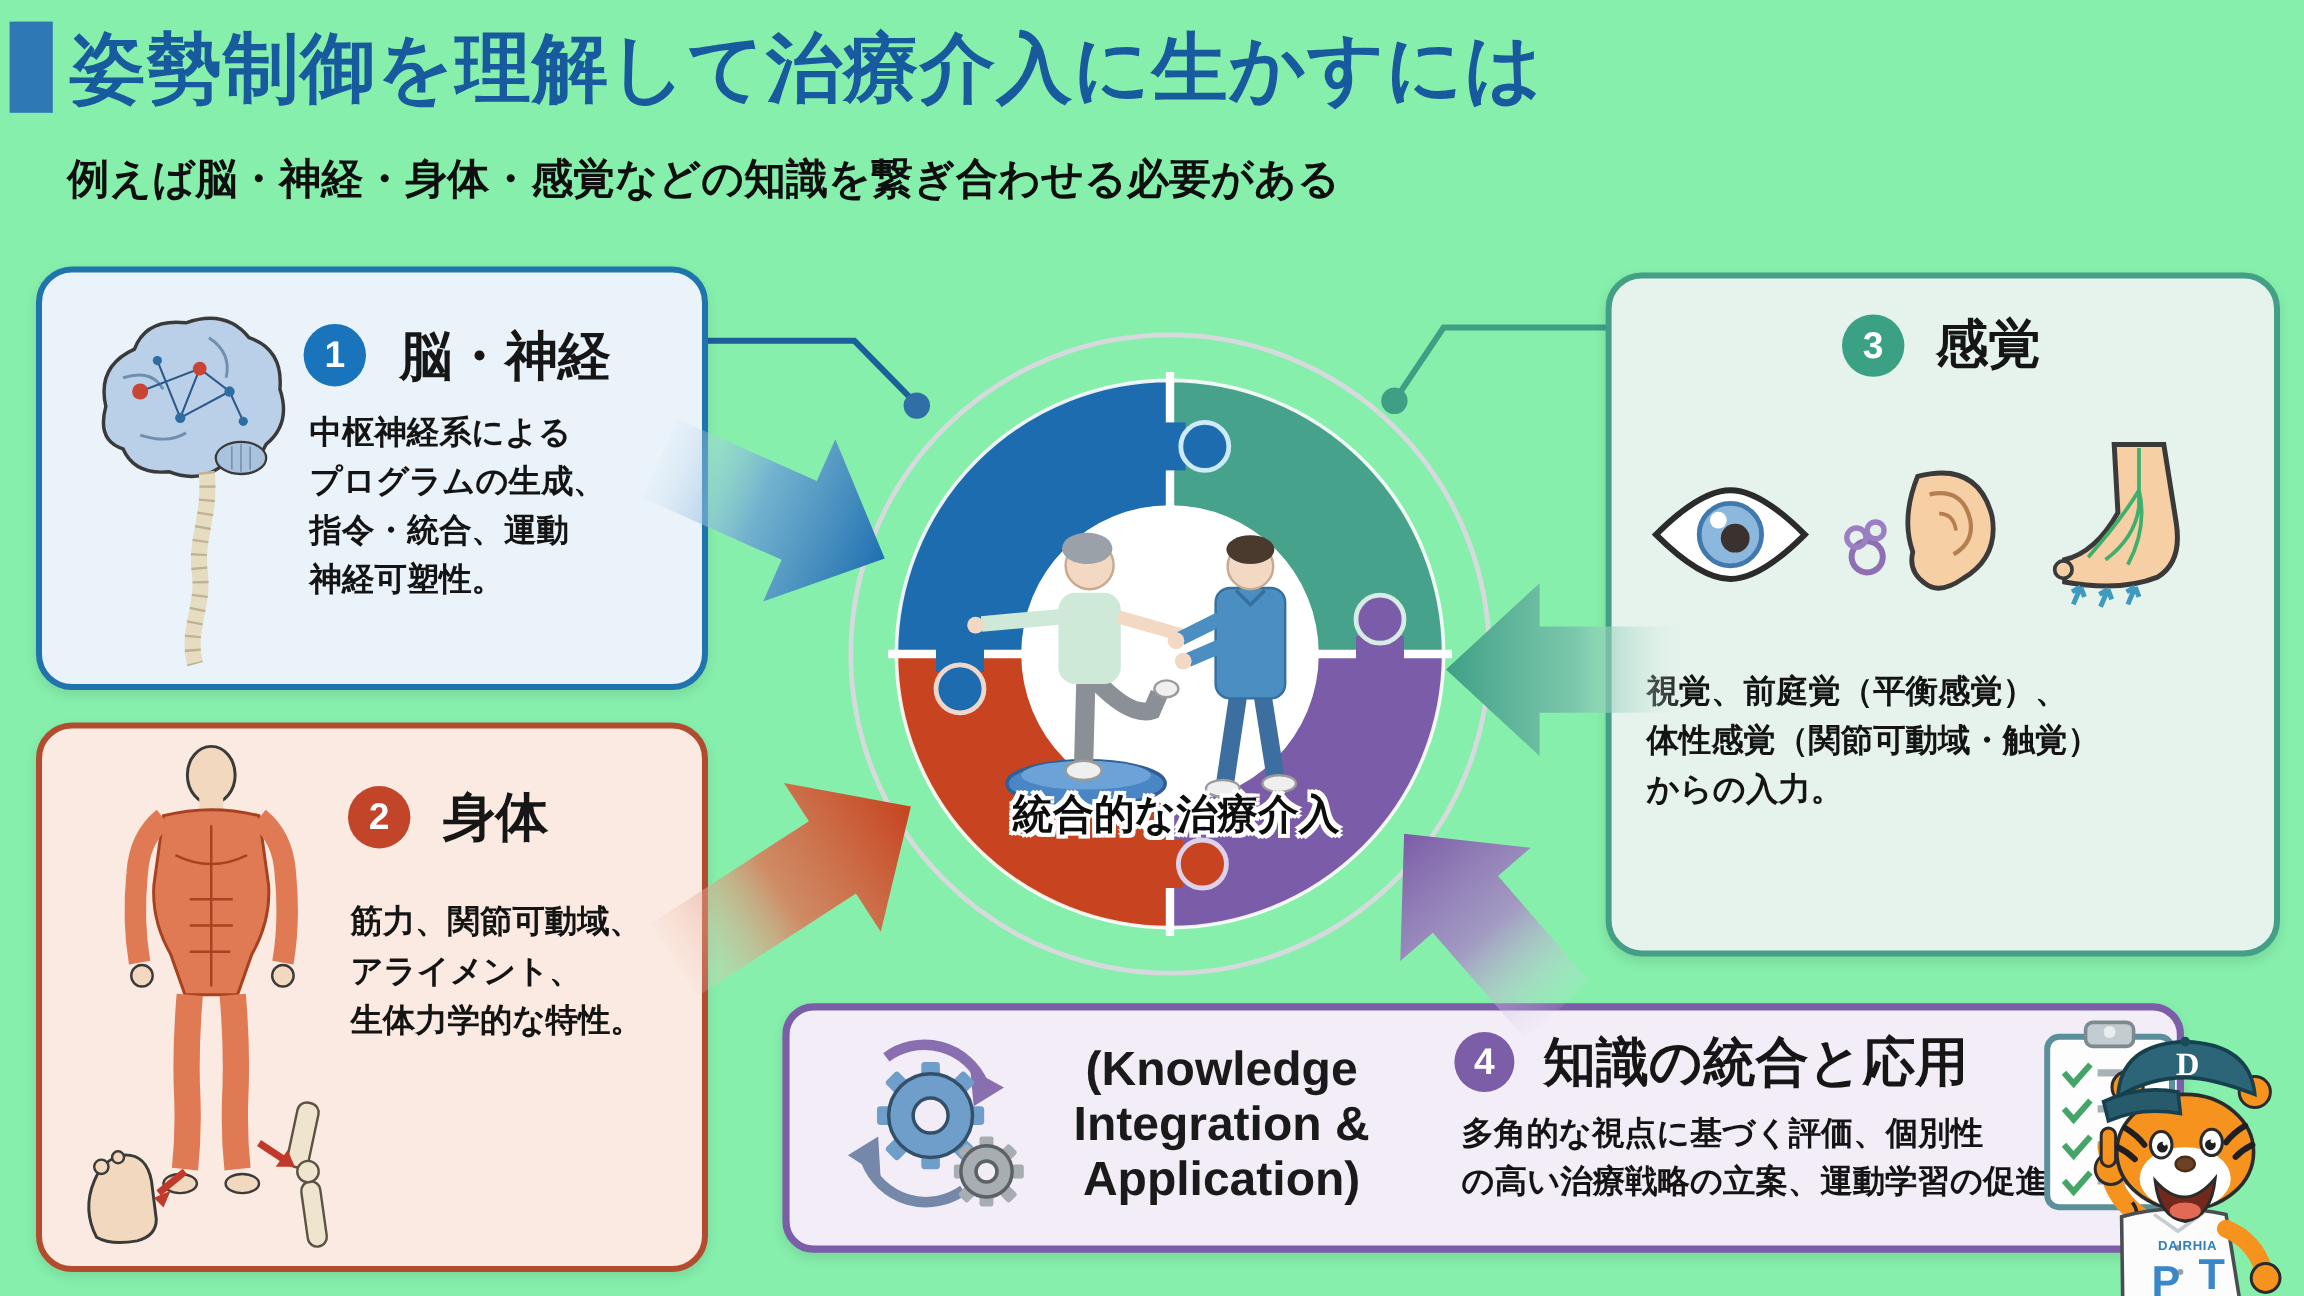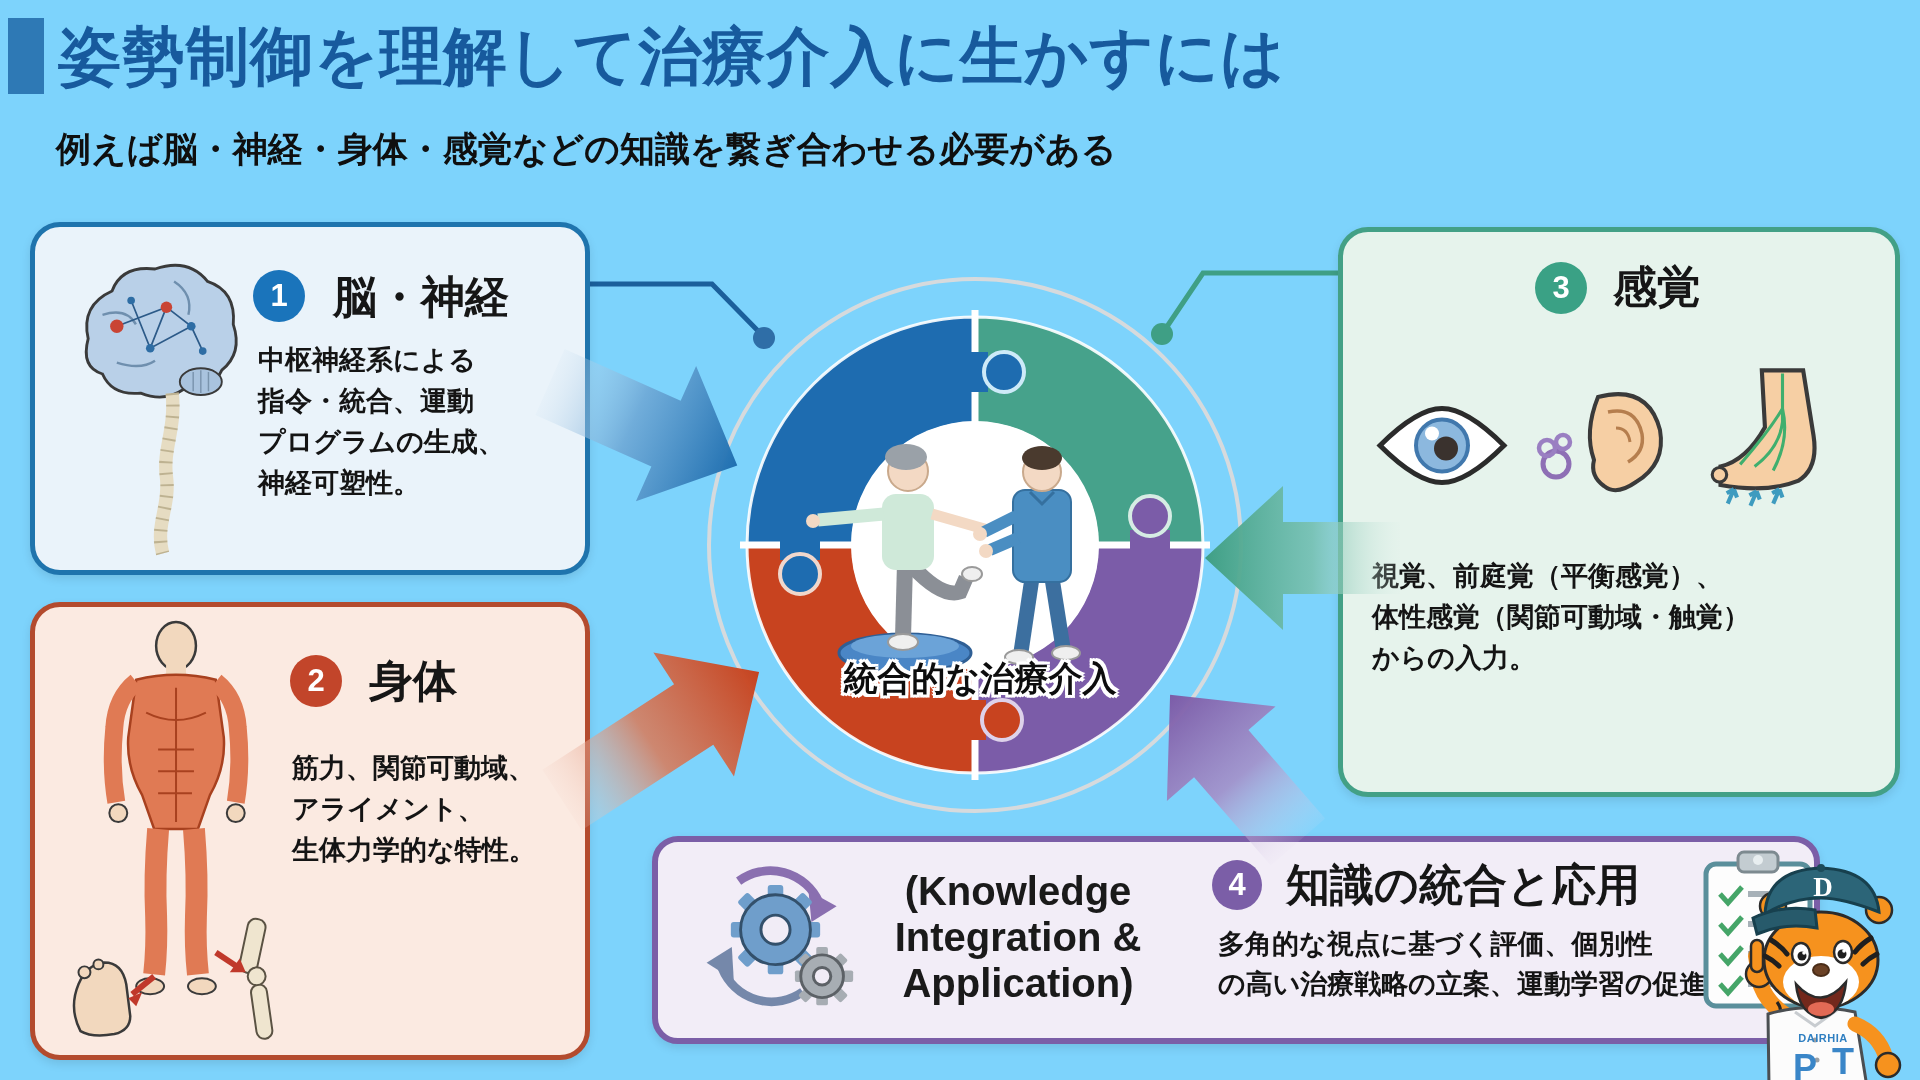--- a/index.html
+++ b/index.html
@@ -1,16 +1,16 @@
 <!DOCTYPE html>
 <html><head>
 <meta charset="utf-8">
 <style>
   html,body{margin:0;padding:0;background:#fff;}
-  .canvas{position:relative;width:1920px;height:1080px;background:#7dd3fc;overflow:hidden;
+  .canvas{position:relative;width:1920px;height:1080px;background:#86efac;overflow:hidden;
           font-family:"Liberation Sans","DejaVu Sans",sans-serif;color:#111;}
   
   .accent-bar{position:absolute;left:8px;top:18px;width:36px;height:76px;background:#2e79b5;z-index:5;}
   .main-title{position:absolute;left:58px;top:14px;font-size:63px;font-weight:900;color:#175a9d;
               letter-spacing:1px;z-index:5;white-space:nowrap;}
   .sub-title{position:absolute;left:56px;top:126px;font-size:35px;font-weight:700;color:#0f0f0f;
              z-index:5;white-space:nowrap;}
   
   .info-box{position:absolute;border-radius:30px;z-index:2;box-shadow:0 4px 10px rgba(0,0,0,.10);}
   .box-brain{left:30px;top:222px;width:550px;height:343px;background:#eaf3fa;border:5px solid #1f74ad;}
@@ -123,22 +123,22 @@
       <circle cx="95" cy="105" r="4.5" fill="#2e6da4"></circle>
     <circle cx="150" cy="108" r="4" fill="#2e6da4"></circle>
       <circle cx="75" cy="55" r="4" fill="#2e6da4"></circle>
     <path d="M 118,152 C 122,190 108,210 112,240 C 116,270 100,290 108,320" fill="none" stroke="#e6dcc2" stroke-width="14"></path>
     <path d="M 118,152 C 122,190 108,210 112,240 C 116,270 100,290 108,320" fill="none" stroke="#9c8f6a" stroke-width="14" stroke-dasharray="2 10" opacity=".55"></path>
   </svg>
   <div class="badge" style="left:253px;top:270px;background:#1a74bb;">1</div>
   <div class="box-title" style="left:322px;top:268px;">脳・神経</div>
   <div class="box-text" style="left:258px;top:340px;">
     <div>中枢神経系による</div>
+    <div>プログラムの生成、</div>
     <div>指令・統合、運動</div>
-    <div>プログラムの生成、</div>
     <div>神経可塑性。</div>
   </div>
 
   <div class="info-box box-body"></div>
   <svg class="icon-abs" style="left:58px;top:618px;" width="250" height="428" viewBox="0 0 250 430">
     <ellipse cx="118" cy="28" rx="20" ry="24" fill="#f2d8be" stroke="#3a3a3a" stroke-width="2.5"></ellipse>
     <rect x="108" y="46" width="20" height="16" fill="#f2d8be"></rect>
     <path d="M 78,62 Q 118,52 158,62 L 166,120 Q 168,150 152,178 L 140,212 L 96,212 L 84,178 Q 68,150 70,120 Z" fill="#e07a54" stroke="#a8411f" stroke-width="2.5"></path>
     <path d="M 118,70 V 205 M 88,95 Q 118,110 148,95 M 100,132 H 136 M 100,154 H 136 M 100,176 H 134" fill="none" stroke="#a8411f" stroke-width="2"></path>
     <path d="M 78,64 Q 58,80 56,110 Q 52,150 58,185" fill="none" stroke="#e07a54" stroke-width="18"></path>

